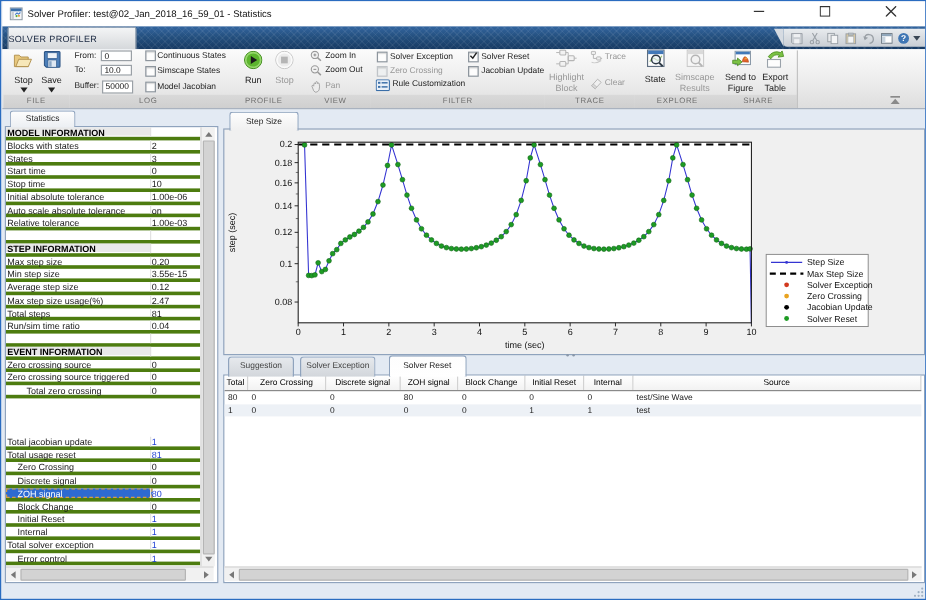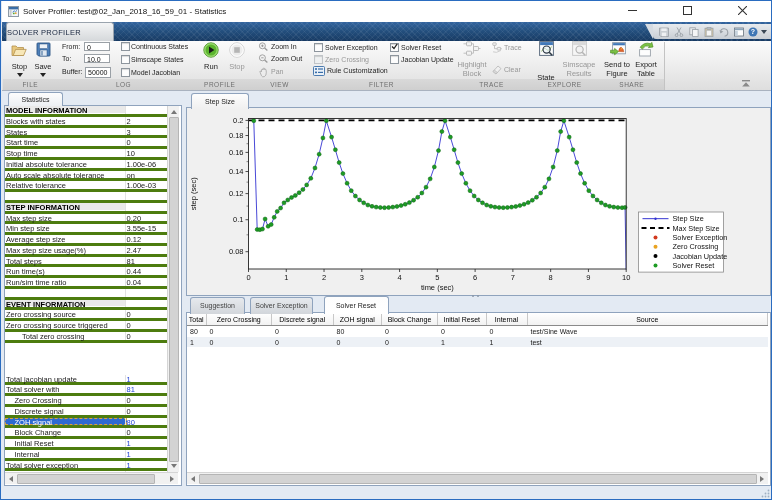--- a/index.html
+++ b/index.html
@@ -292,21 +292,21 @@
       <div class="rsec-label">EXPLORE</div>
     </div>
     <div class="abs" style="left:531px;top:0;width:26px;height:37px">
       <svg class="abs" style="left:6px;top:0" width="15" height="15" viewBox="0 0 15 15">
         <rect x="0.6" y="0.6" width="13.8" height="13.8" fill="#fdfdfd" stroke="#5e6e80" stroke-width="1"></rect>
         <rect x="1.1" y="1.1" width="12.8" height="3" fill="#4178b8"></rect>
         <path d="M2.5 10.5 q2.5 -5 5 -2 q2.5 2.5 5 -3" stroke="#9ec27a" stroke-width="1" fill="none"></path>
         <circle cx="7.6" cy="8.6" r="3.6" fill="rgba(230,238,246,.55)" stroke="#2e3a46" stroke-width="1.2"></circle>
         <path d="M10.2 11.2 L13.2 14.2" stroke="#2e3a46" stroke-width="1.6"></path>
       </svg>
-      <div class="biglabel" style="left:0;right:0;top:32px">State</div>
+      <div class="biglabel" style="left:0;right:0;top:20px">State</div>
     </div>
     <div class="abs" style="left:560px;top:0;width:34px;height:37px">
       <svg class="abs" style="left:10px;top:0" width="15" height="15" viewBox="0 0 15 15">
         <rect x="0.6" y="0.6" width="13.8" height="13.8" fill="#f6f6f6" stroke="#c9c9c9" stroke-width="1"></rect>
         <rect x="1.1" y="1.1" width="12.8" height="3" fill="#dadada"></rect>
         <circle cx="7.6" cy="8.6" r="3.6" fill="rgba(240,240,240,.6)" stroke="#b5b5b5" stroke-width="1.2"></circle>
         <path d="M10.2 11.2 L13.2 14.2" stroke="#b5b5b5" stroke-width="1.6"></path>
       </svg>
       <div class="biglabel dim" style="left:0;right:0;top:18.5px">Simscape</div>
       <div class="biglabel dim" style="left:0;right:0;top:27.5px">Results</div>
@@ -429,25 +429,20 @@
           <div class="lab" style="left:1px">Max step size usage(%)</div>
           <div class="val">2.47</div>
         </div>
         <div class="srow" style="height: 10.76px;">
           <div class="valbox"></div>
           <div class="lab" style="left:1px">Total steps</div>
           <div class="val">81</div>
         </div>
         <div class="srow" style="height: 10.76px;">
           <div class="valbox"></div>
-          <div class="lab" style="left:1px">Run time(s)</div>
-          <div class="val">0.44</div>
-        </div>
-        <div class="srow" style="height: 10.76px;">
-          <div class="valbox"></div>
           <div class="lab" style="left:1px">Run/sim time ratio</div>
           <div class="val">0.04</div>
         </div>
         <div class="srow" style="height: 10.76px;">
           <div class="valbox"></div>
           <div class="lab" style="left:1px"></div>
           <div class="val"></div>
         </div>
         <div class="srow hdr" style="height: 10.76px;">
           <div class="hbg"></div>
@@ -470,21 +465,21 @@
           <div class="lab" style="left:17px">Total zero crossing</div>
           <div class="val">0</div>
         </div>
         <div class="srow" style="height: 10.76px; margin-top: 32px;">
           <div class="valbox"></div>
           <div class="lab" style="left:1px">Total jacobian update</div>
           <div class="val link">1</div>
         </div>
         <div class="srow" style="height: 10.76px;">
           <div class="valbox"></div>
-          <div class="lab" style="left:1px">Total solver with</div>
+          <div class="lab" style="left:1px">Total usage reset</div>
           <div class="val link">81</div>
         </div>
         <div class="srow" style="height: 10.76px;">
           <div class="valbox"></div>
           <div class="lab" style="left:9.5px">Zero Crossing</div>
           <div class="val">0</div>
         </div>
         <div class="srow" style="height: 10.76px;">
           <div class="valbox"></div>
           <div class="lab" style="left:9.5px">Discrete signal</div>

